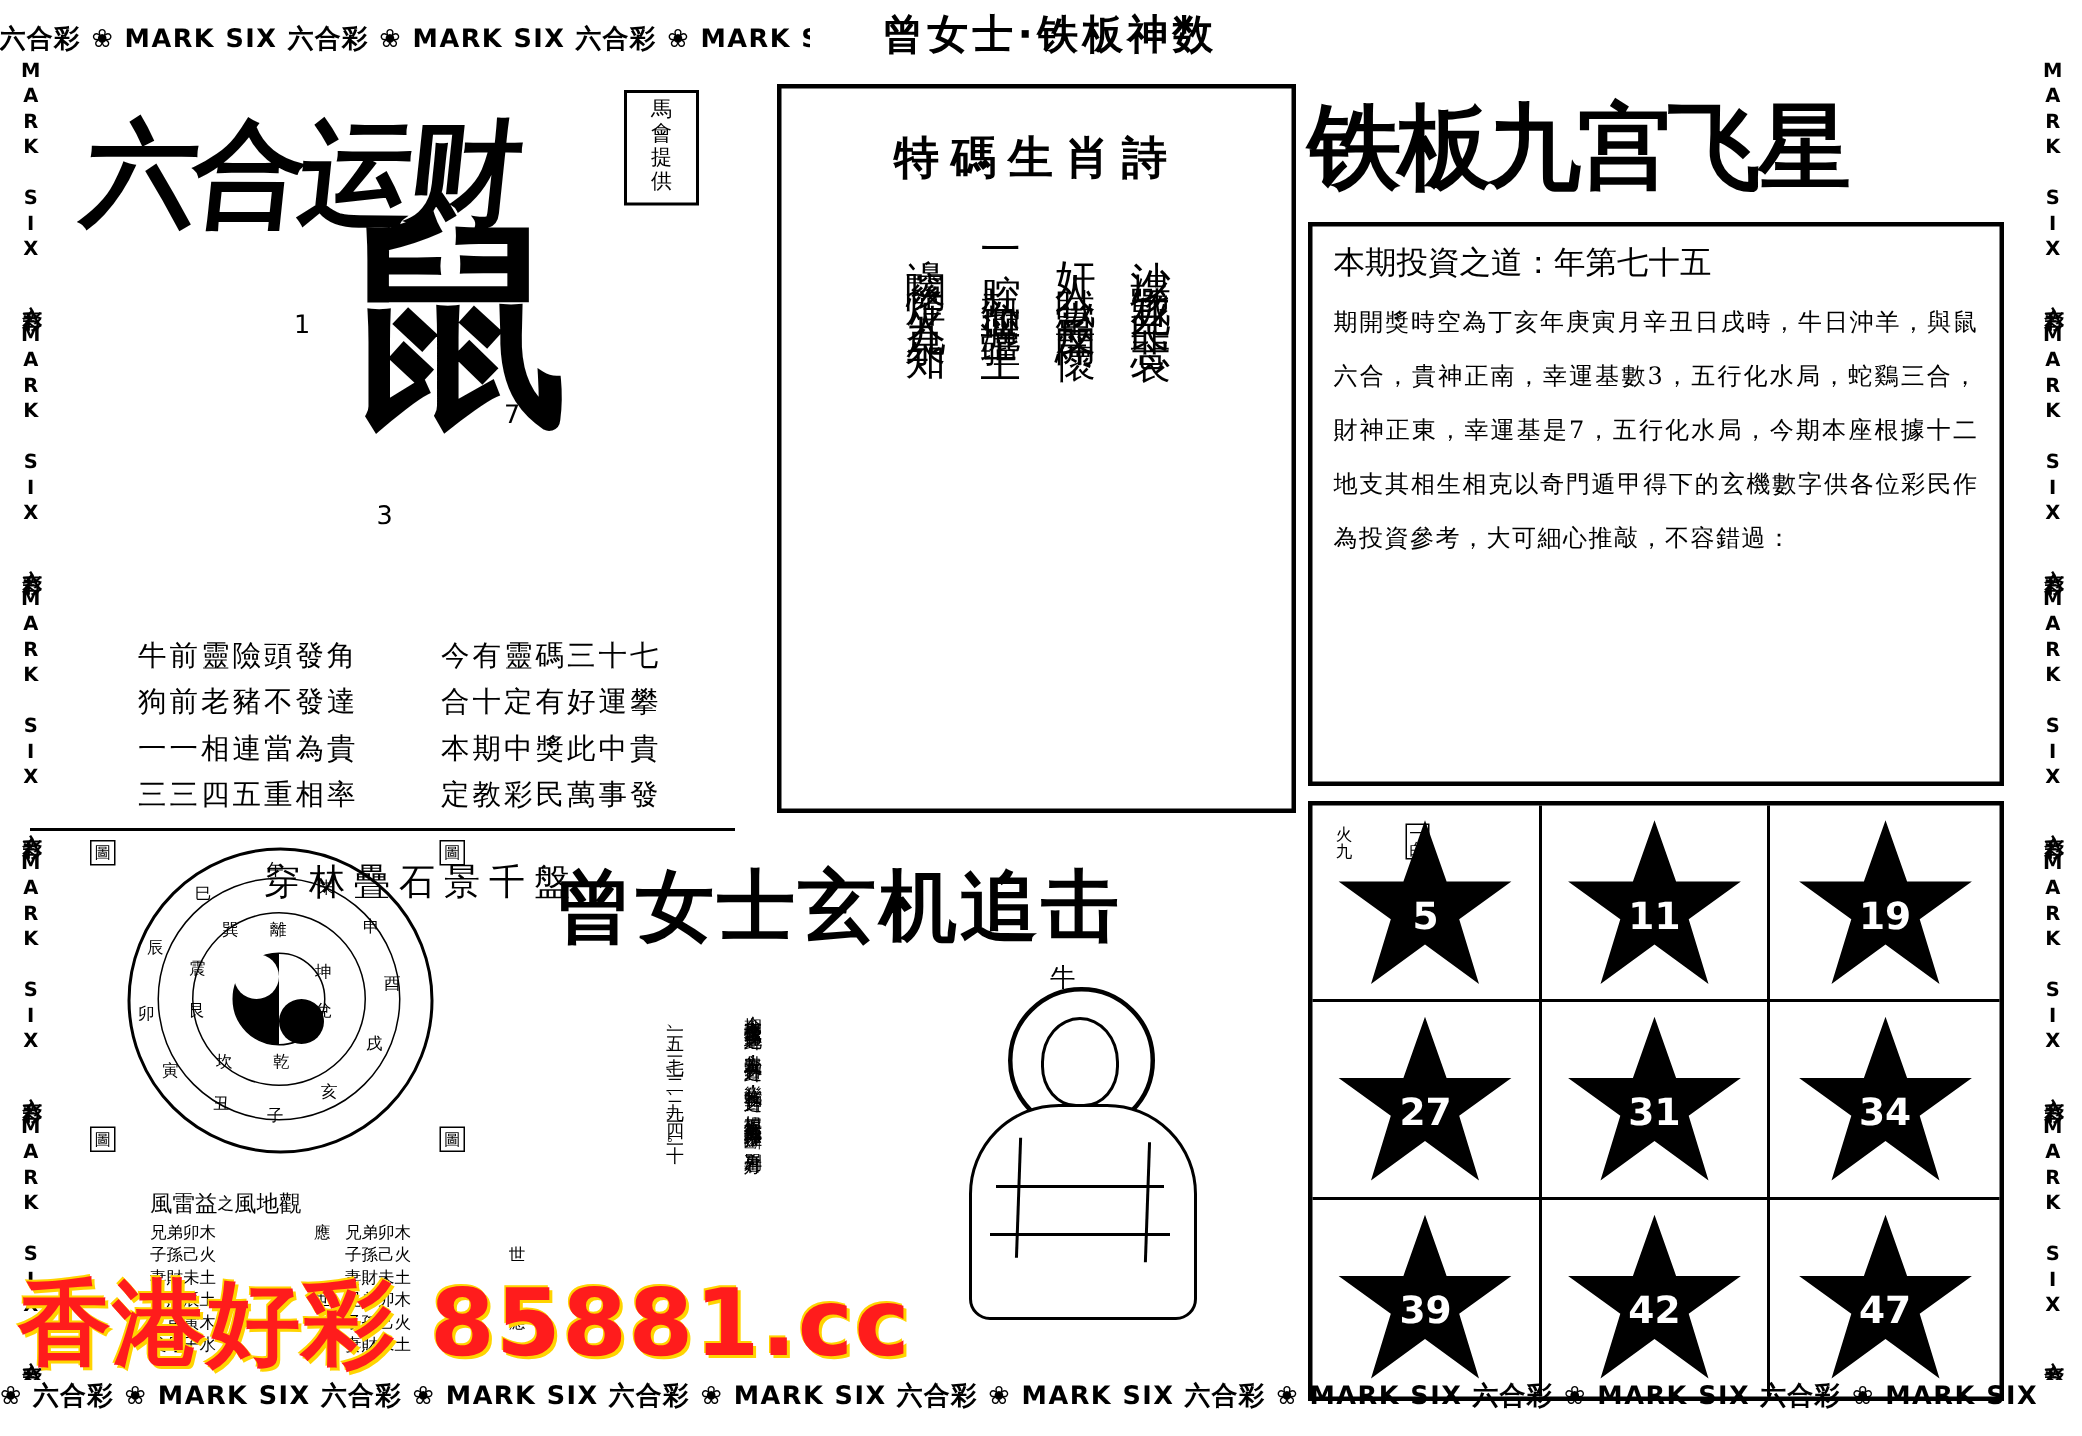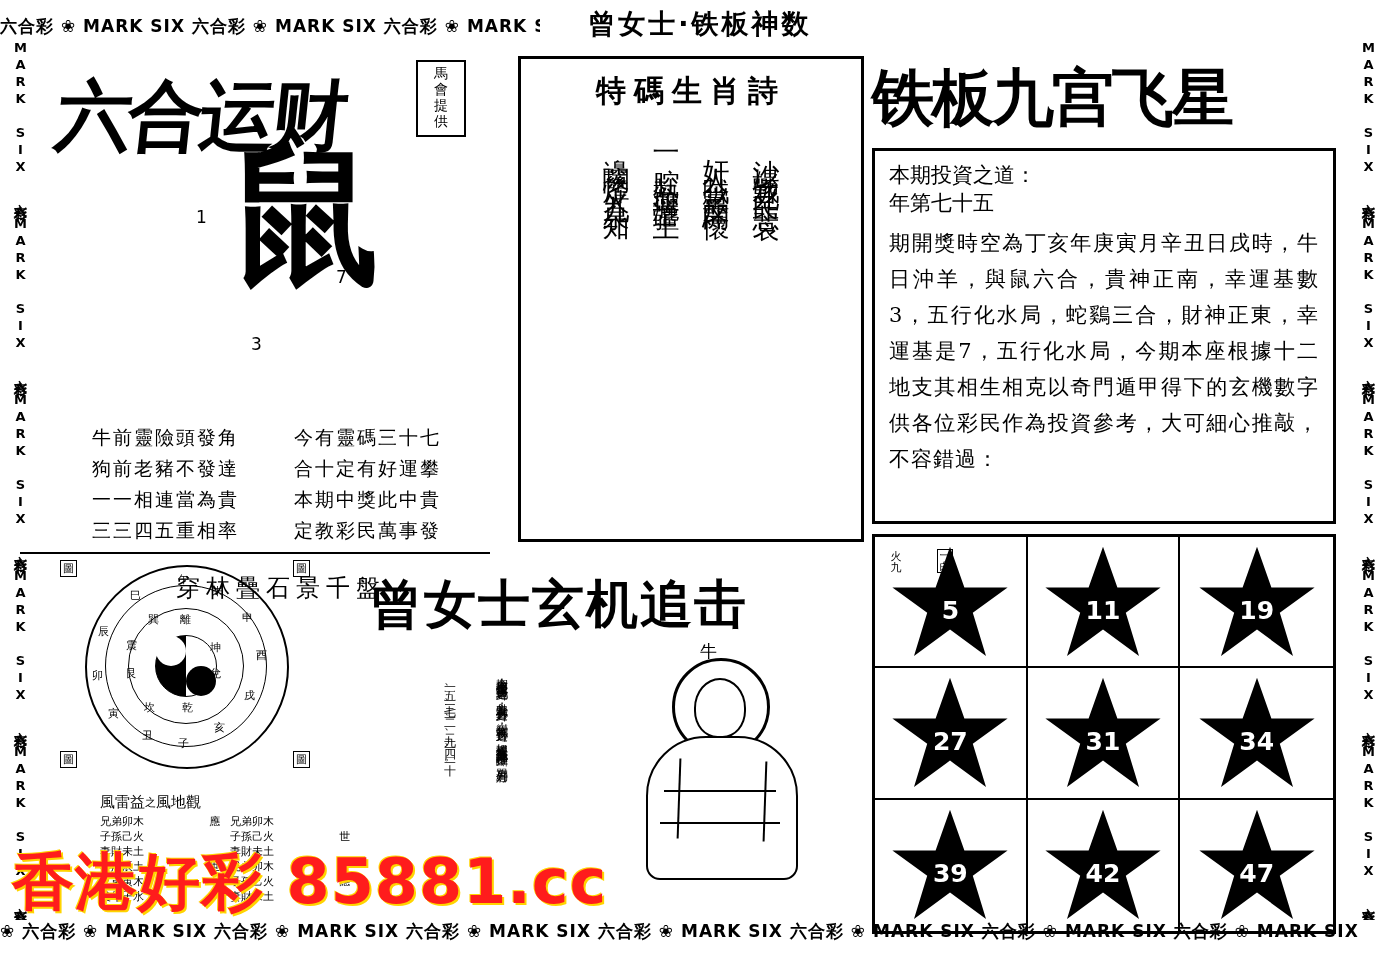--- a/index.html
+++ b/index.html
@@ -61,21 +61,21 @@
   
   .hexblock{position:absolute;left:100px;top:795px;width:260px;font-size:11px;line-height:15px;
      font-family:"DejaVu Serif","Liberation Serif",serif;}
   .hexblock .hdr{display:flex;justify-content:flex-start;font-size:15px;margin-bottom:4px;}
   .hexblock .hdr .mid{font-size:11px;align-self:flex-end;}
   .hexrow{display:flex;justify-content:space-between;}
   .hexrow .c{width:110px;white-space:nowrap;}
   .hexrow .mk{width:34px;text-align:center;}
 
   
-  .mid-title{text-align:center;font-size:30px;font-weight:bold;letter-spacing:8px;margin-top:12px;
+  .mid-title{text-align:center;font-size:30px;font-weight:bold;letter-spacing:8px;margin-top:26px;
       font-family:"DejaVu Serif","Liberation Serif",serif;}
   .mid-poem{display:flex;flex-direction:row-reverse;justify-content:center;gap:14px;margin-top:26px;}
   .mid-poem .line{writing-mode:vertical-rl;text-orientation:upright;font-size:27px;letter-spacing:9px;
       font-family:"DejaVu Serif","Liberation Serif",serif;height:340px;}
 
   
   .chase-title{position:absolute;left:370px;top:570px;width:470px;height:60px;font-size:52px;font-weight:bold;
       letter-spacing:2px;font-family:"DejaVu Serif","Liberation Serif",serif;}
 
   
@@ -93,22 +93,22 @@
   .sm-col{position:absolute;writing-mode:vertical-rl;text-orientation:upright;font-size:12px;line-height:16px;
       font-family:"DejaVu Serif","Liberation Serif",serif;letter-spacing:1px;}
   .sm-col.a{left:494px;top:668px;height:190px;}
   .sm-col.b{left:442px;top:680px;height:180px;}
 
   
   .right-title{position:relative;height:90px;}
   .right-title .rt{position:absolute;left:0;top:4px;width:470px;font-size:62px;font-weight:bold;letter-spacing:-2px;
       font-family:"DejaVu Serif","Liberation Serif",serif;}
   .right-box{position:absolute;left:0;top:96px;width:464px;height:376px;border:3px solid #000;padding:10px 14px;box-sizing:border-box;}
-  .rb-head{display:flex;justify-content:space-between;font-size:21px;font-family:"DejaVu Serif","Liberation Serif",serif;margin-bottom:8px;flex-direction:column;}
-  .rb-body{font-size:21px;line-height:36px;font-family:"DejaVu Serif","Liberation Serif",serif;letter-spacing:1px;text-align:justify;}
+  .rb-head{display:flex;justify-content:flex-start;font-size:21px;font-family:"DejaVu Serif","Liberation Serif",serif;margin-bottom:8px;}
+  .rb-body{font-size:16px;line-height:36px;font-family:"DejaVu Serif","Liberation Serif",serif;letter-spacing:1px;text-align:justify;}
 
   
   .stars{position:absolute;left:0;top:482px;width:464px;height:400px;border:3px solid #000;box-sizing:border-box;
       display:grid;grid-template-columns:repeat(3,1fr);grid-template-rows:repeat(3,1fr);}
   .cell{border-right:2px solid #000;border-bottom:2px solid #000;position:relative;display:flex;align-items:center;justify-content:center;}
   .cell:nth-child(3n){border-right:none;}
   .cell:nth-child(n+7){border-bottom:none;}
   .star{position:relative;width:120px;height:116px;}
   .star svg{display:block;}
   .star .num{position:absolute;left:0;right:0;top:52px;text-align:center;color:#fff;font-size:25px;font-weight:bold;

